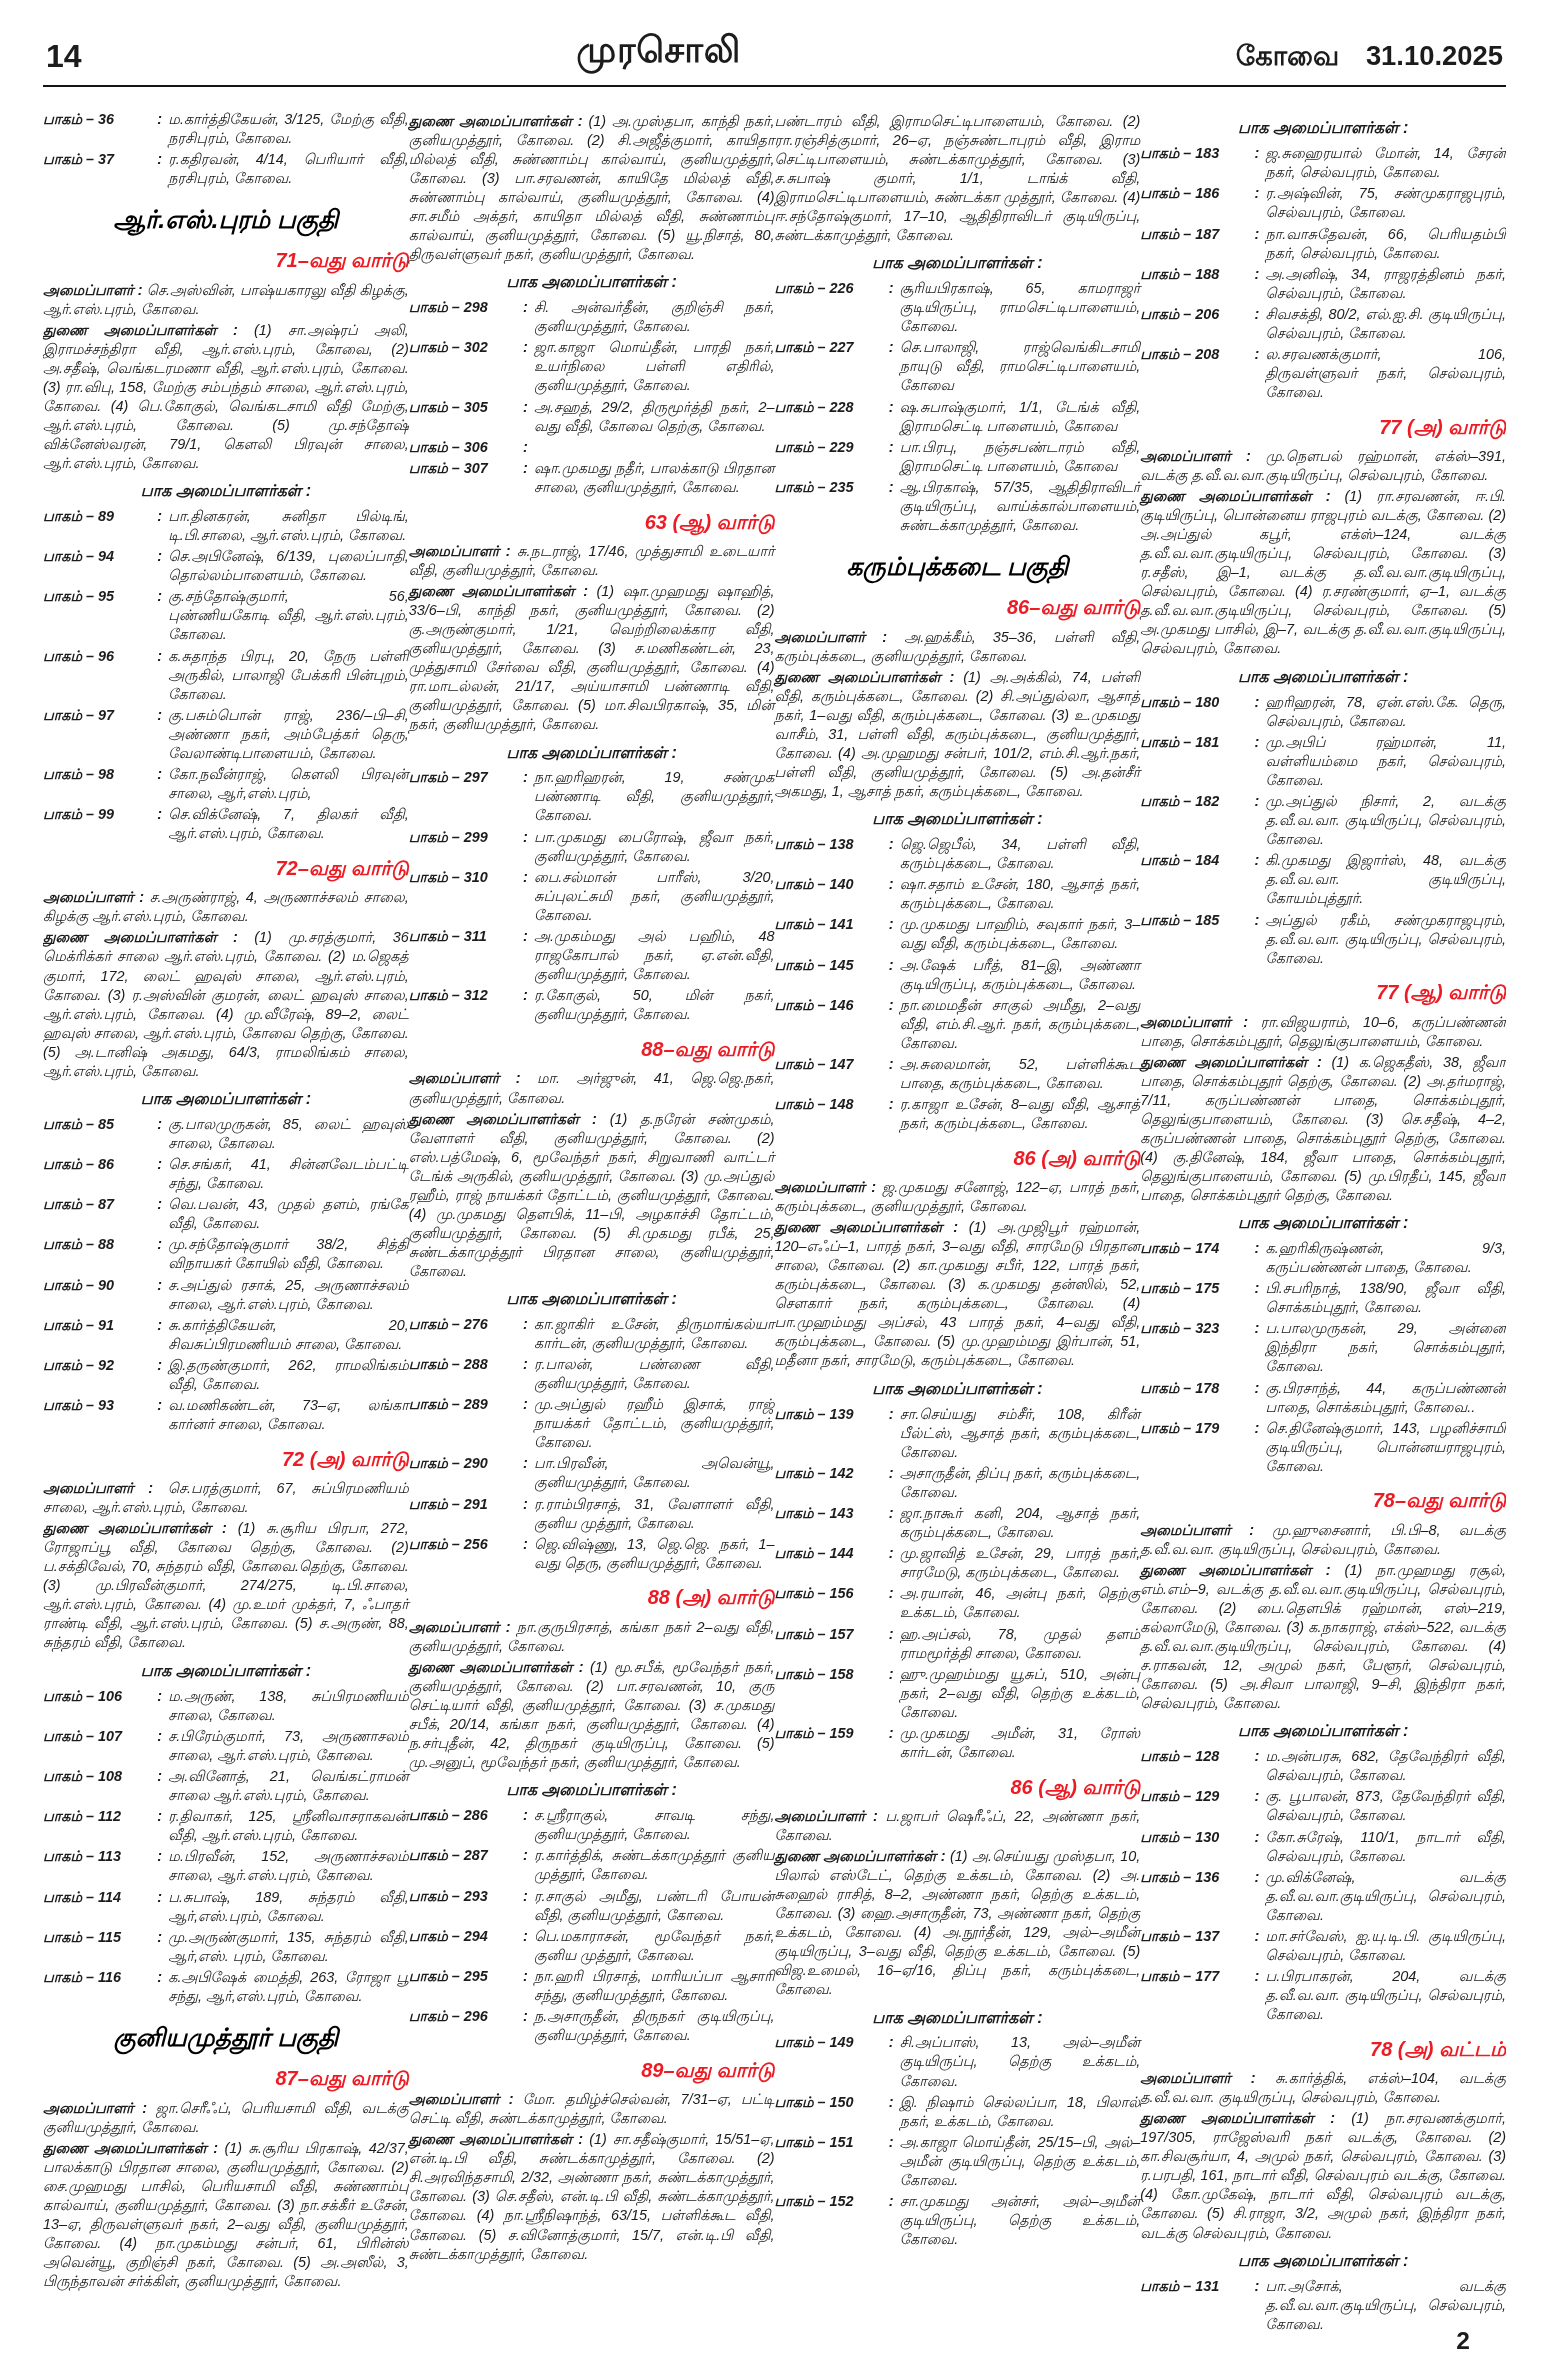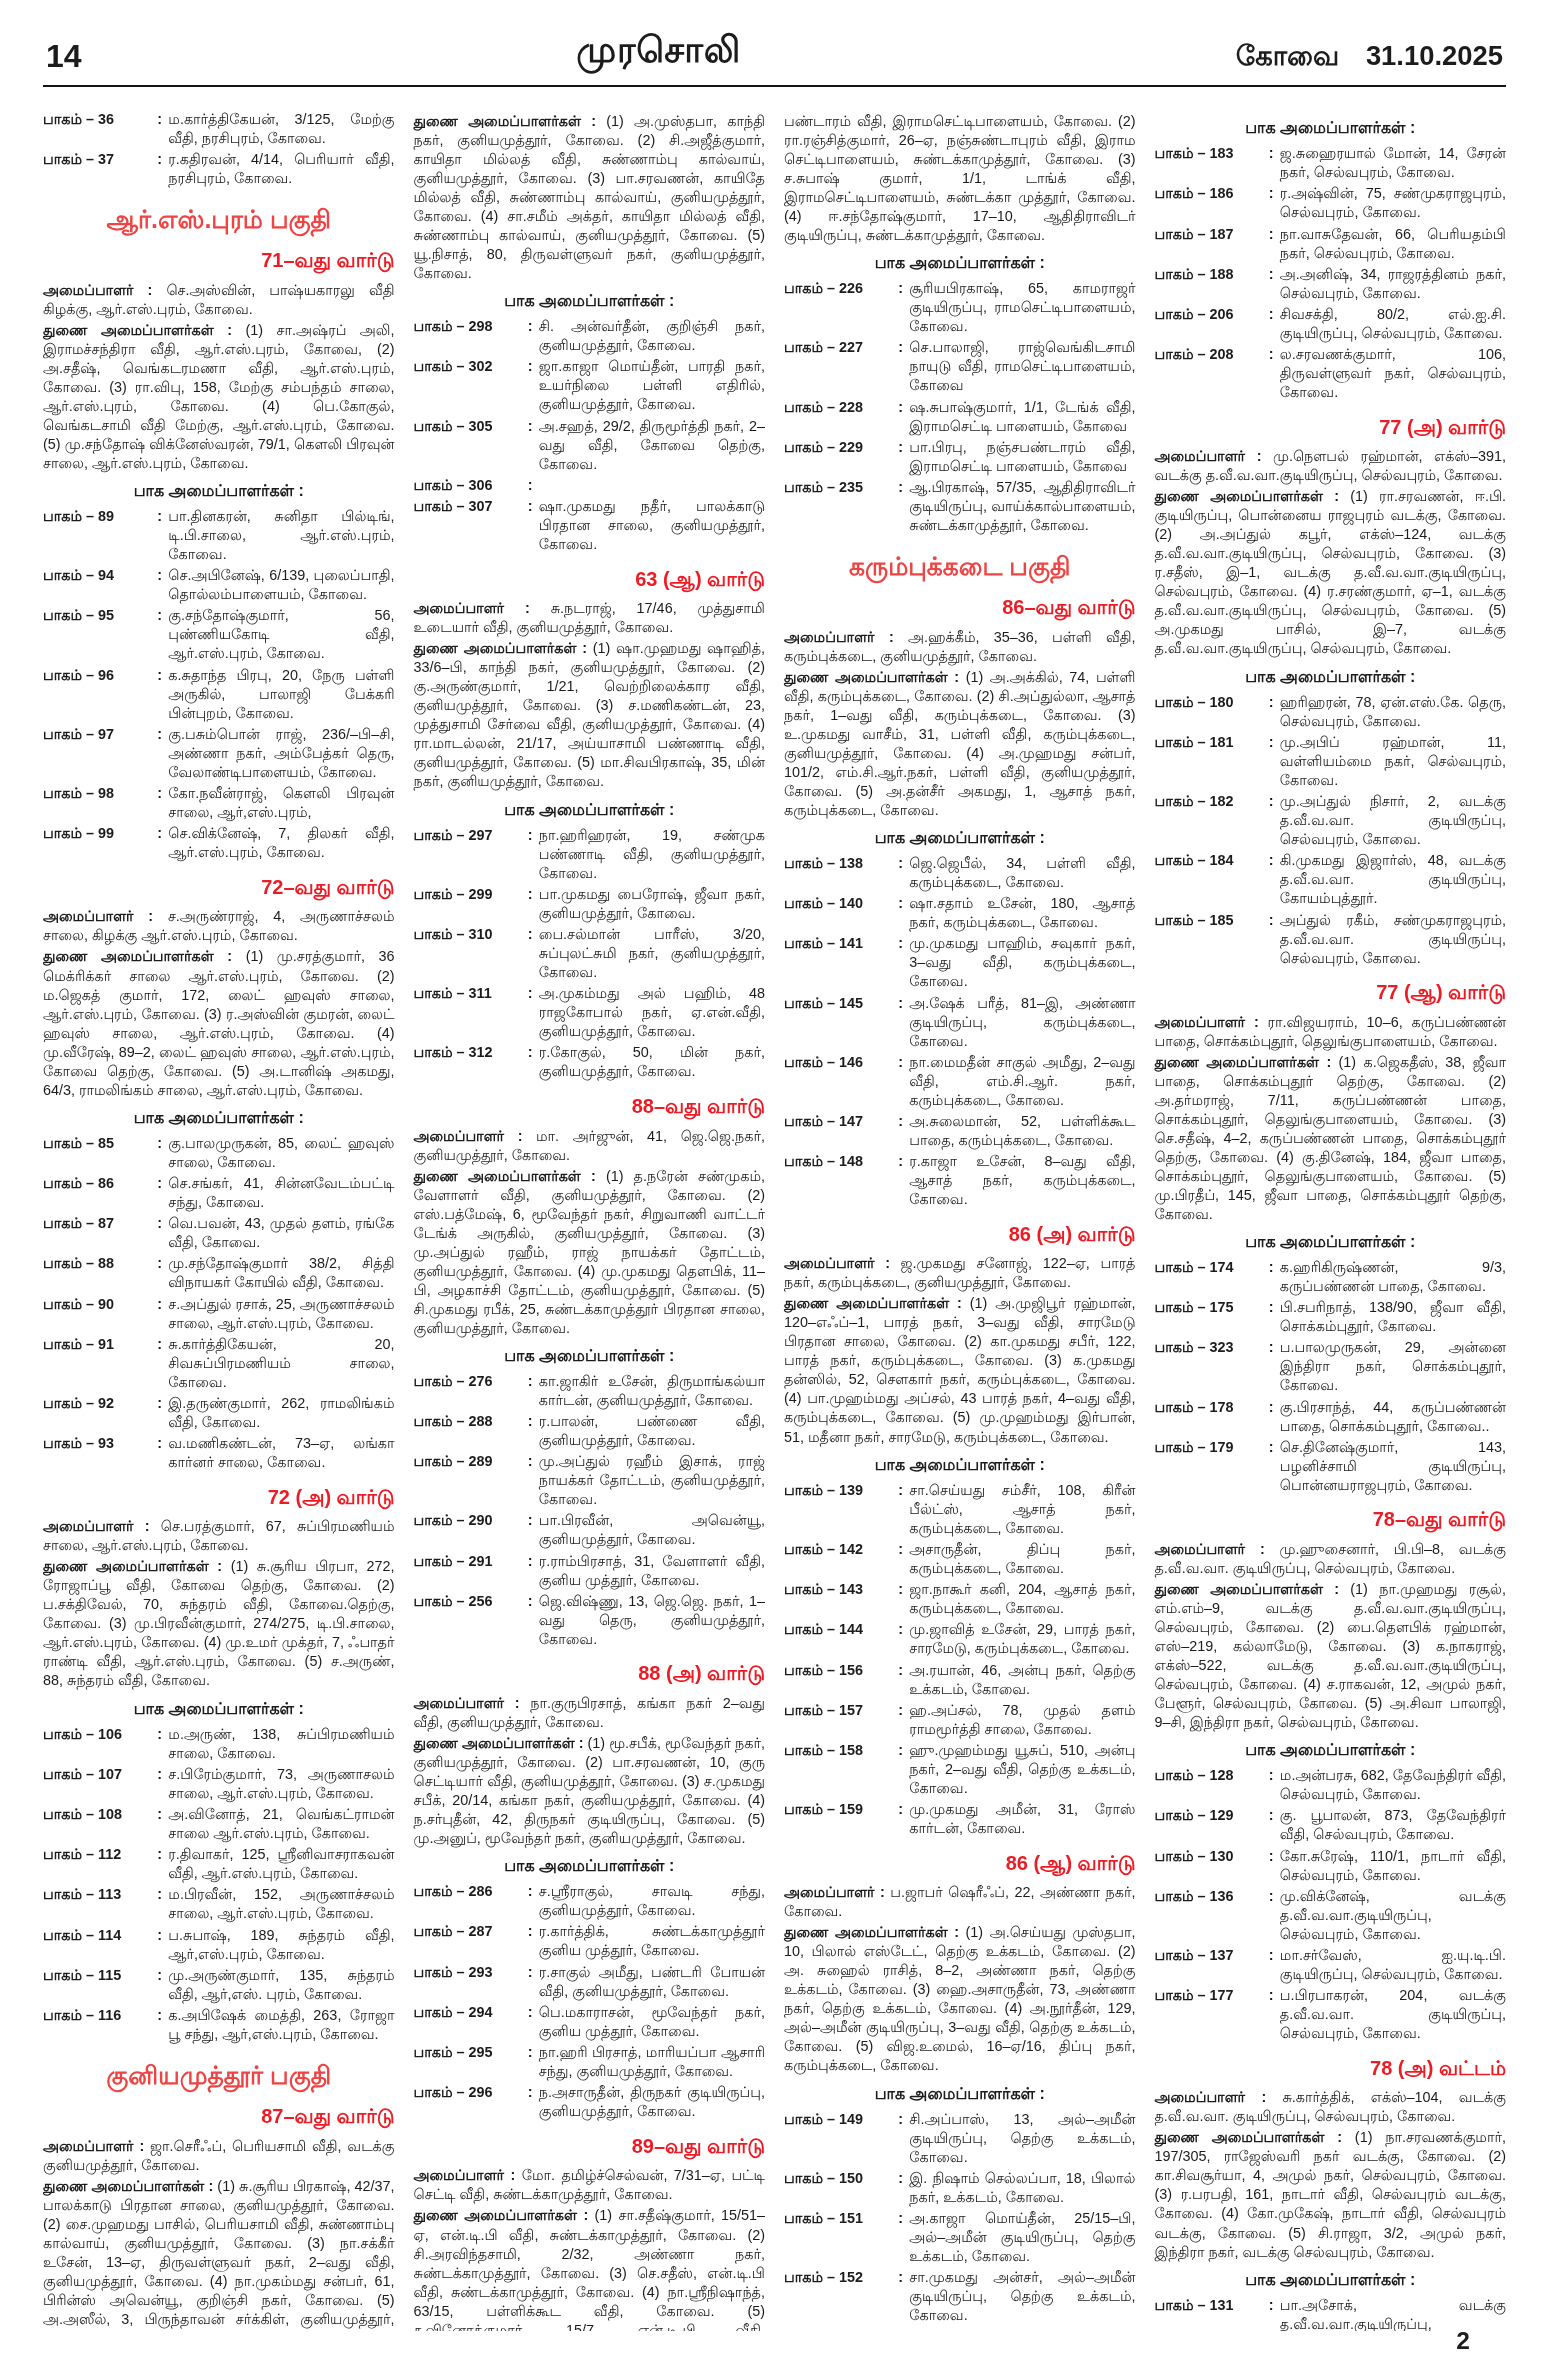--- a/index.html
+++ b/index.html
@@ -5,28 +5,28 @@
   html,body{margin:0;padding:0;background:#e8e8e4;}
   .page{position:relative;width:1541px;height:2377px;background:#ffffff;overflow:hidden;
         font-family:"Liberation Sans","DejaVu Sans",sans-serif;color:#1c1c1c;}
   .hdr{position:absolute;top:29px;left:46px;right:38px;display:flex;justify-content:space-between;align-items:flex-end;}
   .pgnum-left{font-size:32px;font-weight:800;}
   .masthead{font-size:36px;font-weight:800;letter-spacing:0.7px;}
   .edition-date{font-size:27.4px;font-weight:800;white-space:nowrap;}
   .edition-date span{margin-left:19px;margin-top:10px;}
   .edition-date span:first-child{margin-left:0;}
   .rule{position:absolute;top:85px;left:43px;right:35px;border-top:2.9px solid #141414;}
-  .cols{position:absolute;top:110px;left:43px;right:35px;bottom:46px;display:flex;gap:19px;overflow:hidden;}
+  .cols{position:absolute;top:110px;left:43px;right:35px;bottom:46px;display:flex;overflow:hidden;font-style:italic;}
   .col{flex:1 1 0;min-width:0;font-size:14.4px;line-height:1.32;}
   .entry{display:flex;margin:0 0 2.2px 0;}
   .entry .lbl{flex:0 0 108px;font-weight:700;white-space:nowrap;}
   .entry .cln{flex:0 0 17.3px;text-align:center;font-weight:700;}
   .entry .txt{flex:1 1 auto;text-align:justify;}
   .ward{color:#ed1c24;font-weight:800;text-align:right;font-size:20px;margin:11.5px 0 7.2px;}
-  .section{font-weight:800;text-align:center;font-size:25px;margin:14.4px 0 8.7px;color:#ef4444;}
+  .section{font-weight:800;text-align:center;font-size:25px;margin:14.4px 0 8.7px;color:#000000;}
   .centerlbl{font-weight:800;text-align:center;font-size:16px;margin:7.2px 0 5.8px;}
   .para{text-align:justify;margin:2px 0;}
   .para .plbl{font-weight:800;}
   .pgnum-bottom{position:absolute;right:71px;bottom:21.6px;font-size:24.5px;font-weight:800;}
 </style>
 </head>
 <body>
 
 <div class="page">
 

